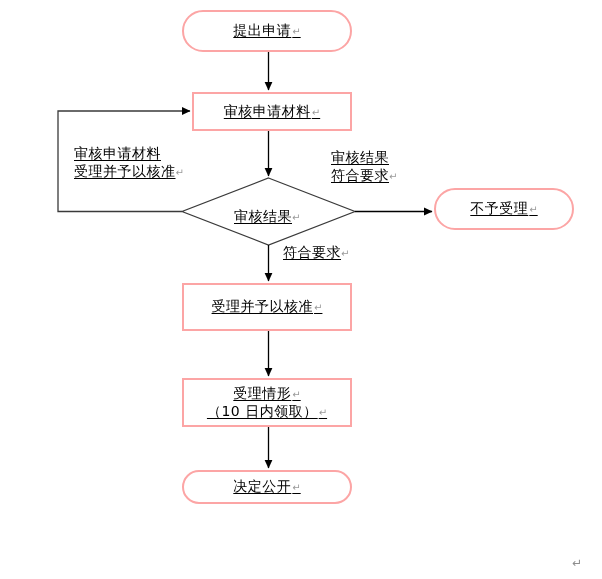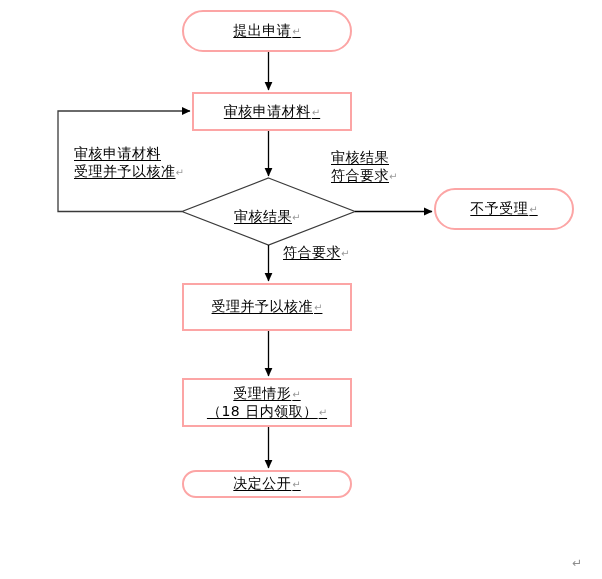--- a/index.html
+++ b/index.html
@@ -161,25 +161,25 @@
     <div class="node-line">
       <span>受理并予以核准</span><span class="pilcrow">↵</span>
     </div>
   </div>
 
   <div class="node process" style="left:182px; top:378px; width:170px; height:49px;">
     <div class="node-line">
       <span>受理情形</span><span class="pilcrow">↵</span>
     </div>
     <div class="node-line">
-      <span>（18 日内领取）</span><span class="pilcrow">↵</span>
-    </div>
-  </div>
-
-  <div class="node terminator" style="left:182px; top:470px; width:170px; height:28px;">
+      <span>（10 日内领取）</span><span class="pilcrow">↵</span>
+    </div>
+  </div>
+
+  <div class="node terminator" style="left:182px; top:470px; width:170px; height:34px;">
     <div class="node-line">
       <span>决定公开</span><span class="pilcrow">↵</span>
     </div>
   </div>
 
   <div class="edge-label" style="left:74px; top:144px;">
     <div>
       <span class="txt">审核申请材料</span>
     </div>
     <div>

